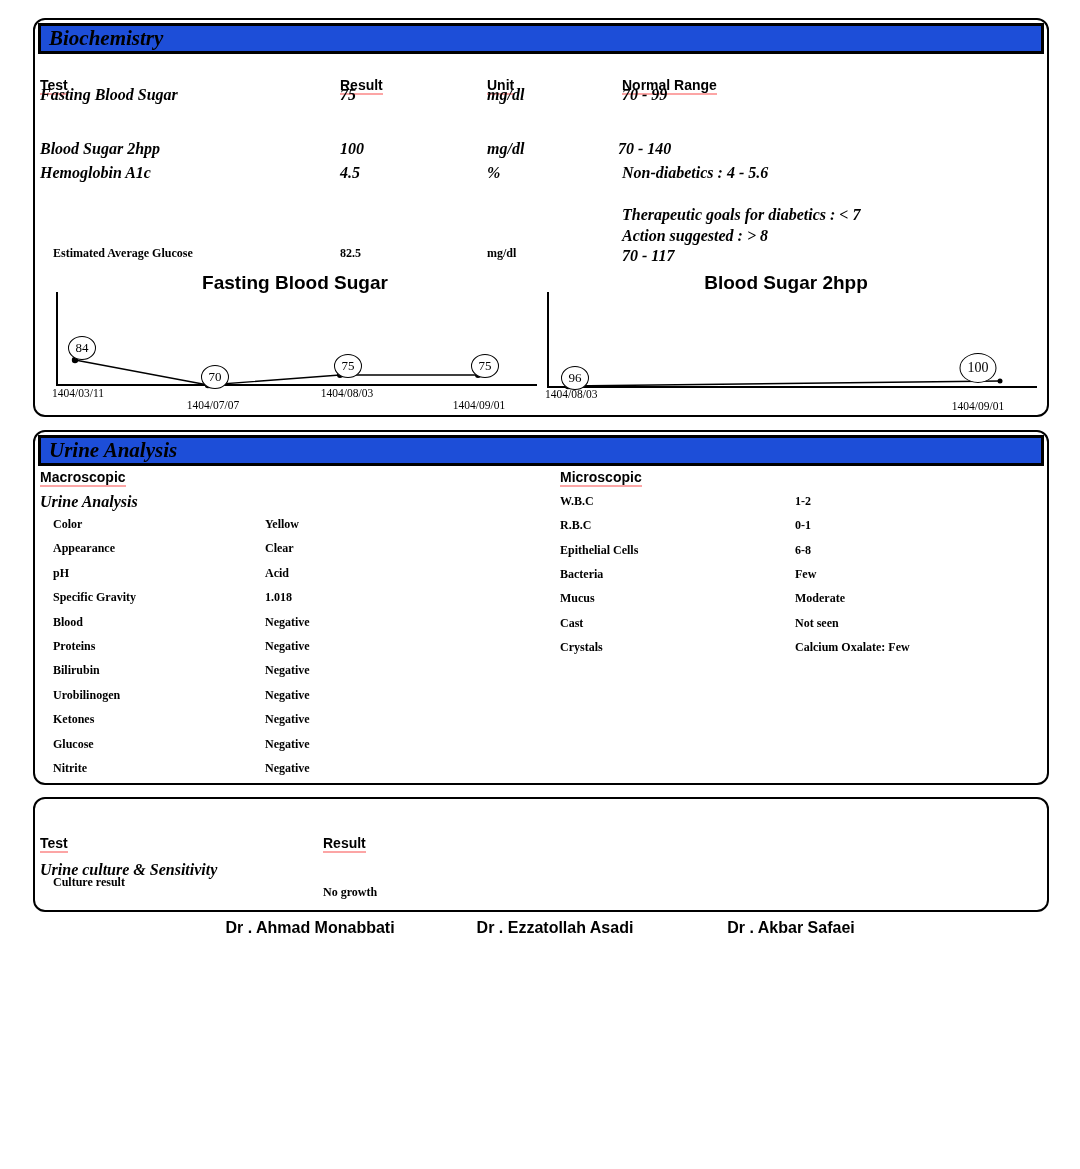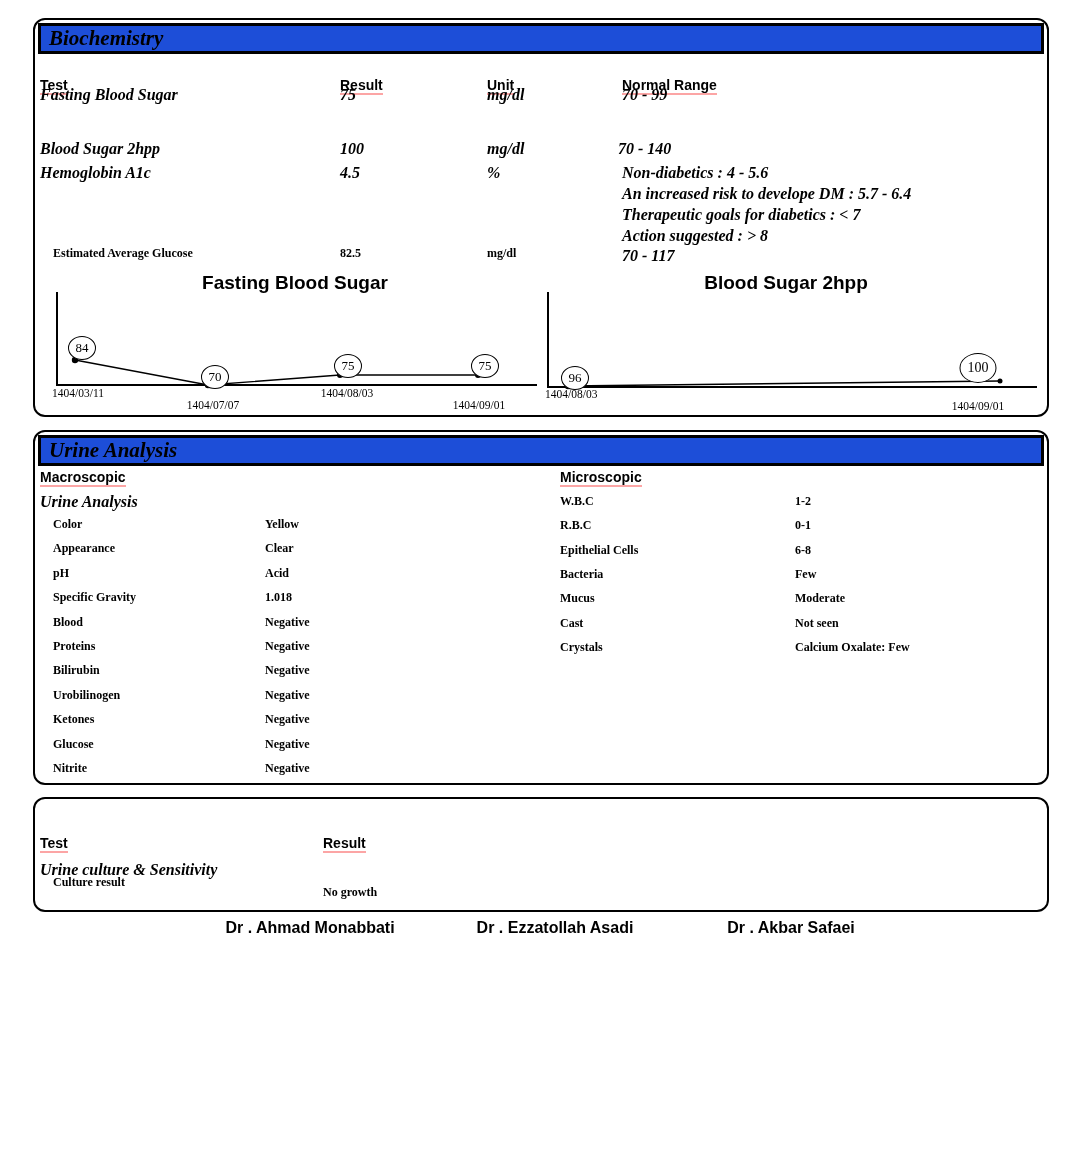--- a/index.html
+++ b/index.html
@@ -75,21 +75,20 @@
 
   <span class="t-i" style="left:5px; top:119px;">Blood Sugar 2hpp</span>
   <span class="t-i" style="left:305px; top:119px;">100</span>
   <span class="t-i" style="left:452px; top:119px;">mg/dl</span>
   <span class="t-i" style="left:583px; top:119px;">70 - 140</span>
 
   <span class="t-i" style="left:5px; top:143px;">Hemoglobin A1c</span>
   <span class="t-i" style="left:305px; top:143px;">4.5</span>
   <span class="t-i" style="left:452px; top:143px;">%</span>
   <span class="nr-lines" style="left:587px; top:142px;">Non-diabetics : 4 - 5.6</span>
-  <span class="nr-lines" style="left:587px; top:163px;">An increased risk to develope DM : 5.7 - 6.4</span>
   <span class="nr-lines" style="left:587px; top:184px;font-style:italic;">Therapeutic goals for diabetics : &lt; 7</span>
   <span class="nr-lines" style="left:587px; top:205px;">Action suggested  : &gt; 8</span>
 
   <span class="t-b" style="left:18px; top:226px;">Estimated Average Glucose</span>
   <span class="t-b" style="left:305px; top:226px;">82.5</span>
   <span class="t-b" style="left:452px; top:226px;">mg/dl</span>
   <span class="t-i" style="left:587px; top:226px;">70 - 117</span>
 
   <div class="ctitle" style="left:20px; top:252px; width:480px;">Fasting Blood Sugar</div>
   <div class="ctitle" style="left:511px; top:252px; width:480px;">Blood Sugar 2hpp</div>

